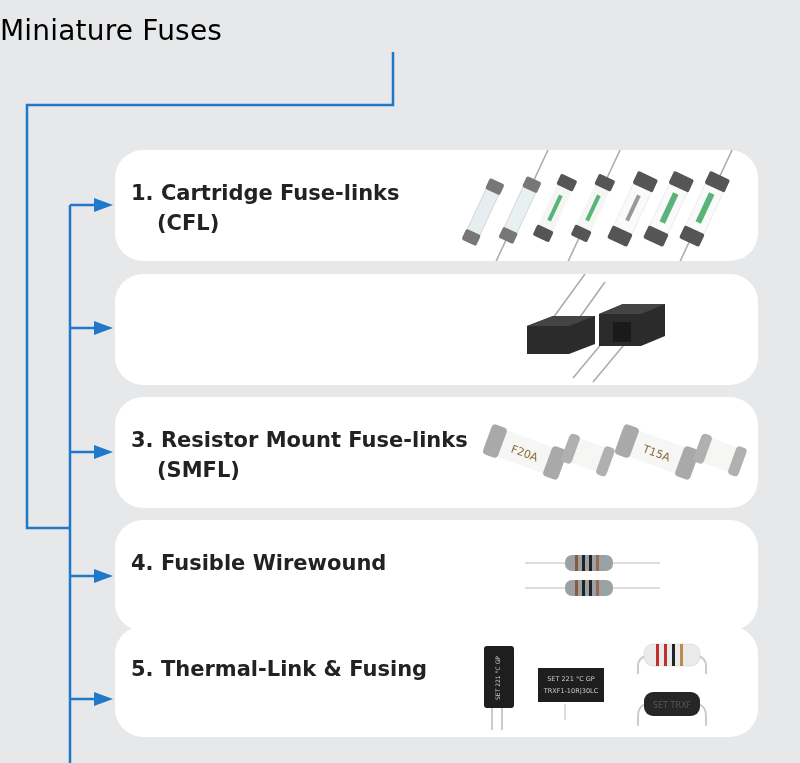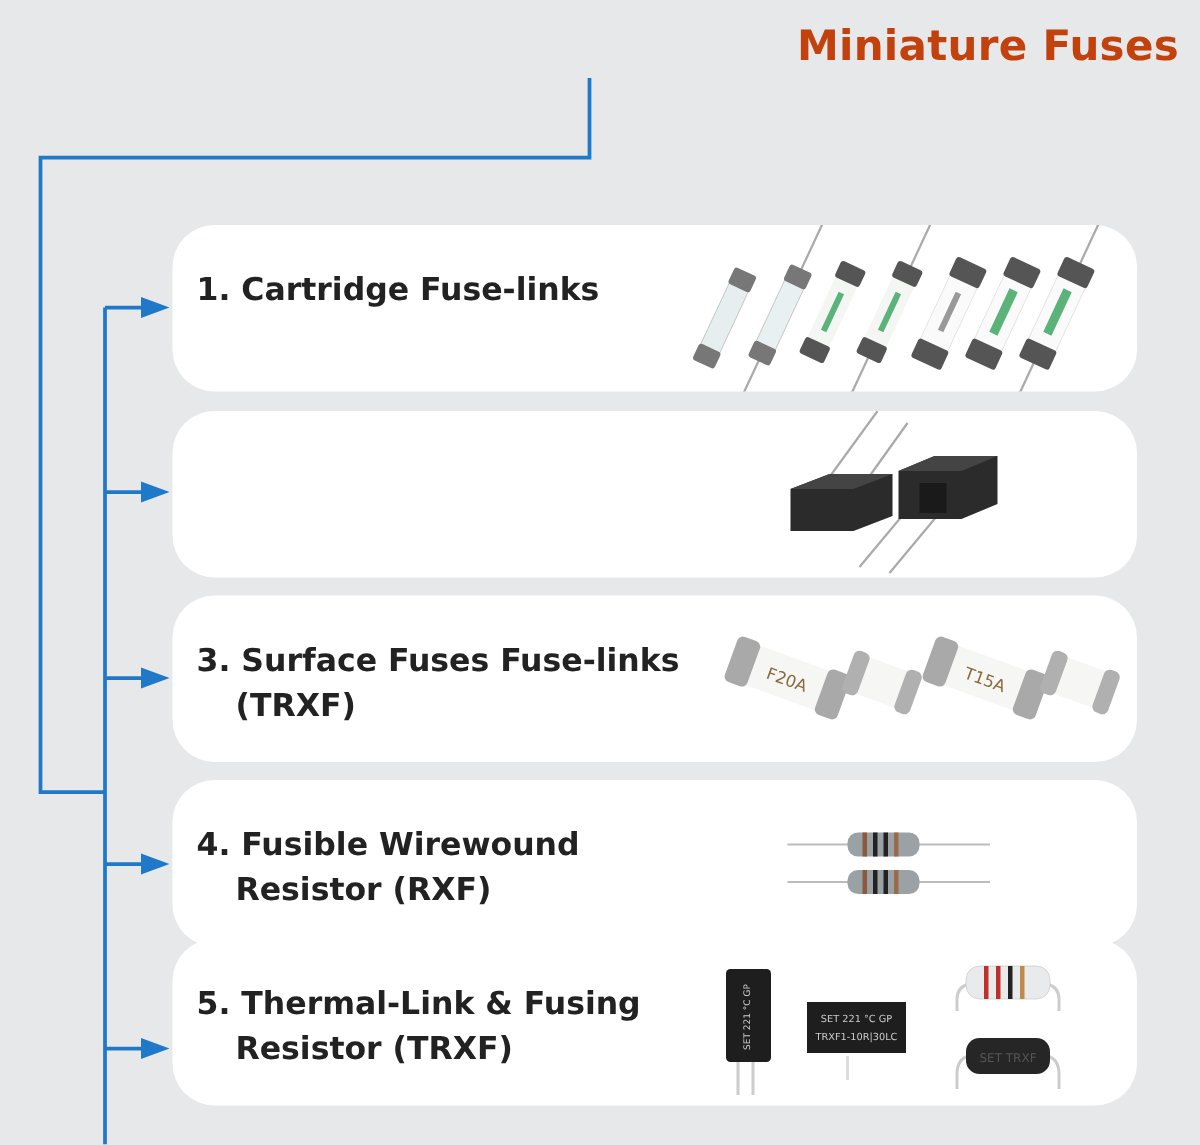--- a/index.html
+++ b/index.html
@@ -1,19 +1,19 @@
 <!DOCTYPE html>
 <html><head>
 <meta charset="utf-8">
 <style>
   html, body { margin:0; padding:0; }
   body { width:800px; height:763px; background:#e7e8ea; position:relative; overflow:hidden;
          font-family:"DejaVu Sans", "Liberation Sans", sans-serif; }
-  .title { position:absolute; left:0; width:786px; top:14px; text-align:right;
-           font-size:28px; font-weight:bold; color:#c2410c; letter-spacing:0.2px; }
+  .title { position:absolute; left:0; width:786px; top:14px; text-align:left;
+           font-size:28px; font-weight:normal; color:#000000; letter-spacing:0.2px; }
   svg.connectors { position:absolute; left:0; top:0; }
   .card { position:absolute; left:115px; width:643px; height:111px; background:#ffffff;
           border-radius:28px; }
   .card .label { position:absolute; left:16px; top:28px; font-size:21px; font-weight:bold;
                  color:#222; line-height:30px; }
   .card .label .l2 { display:block; padding-left:26px; }
   .card .art { position:absolute; top:0; height:111px; }
 </style>
 </head>
 <body>
@@ -35,20 +35,21 @@
     <polygon points="94,321 113,328 94,335"></polygon>
     <polygon points="94,445 113,452 94,459"></polygon>
     <polygon points="94,569 113,576 94,583"></polygon>
     <polygon points="94,692 113,699 94,706"></polygon>
   </g>
 </svg>
 
 <div class="card" style="top:150px">
   <div class="label">
     <span>1.</span> <span>Cartridge Fuse-links</span>
+    <span class="l2">(CFL)</span>
   </div>
   <svg class="art" style="left:340px" width="290" height="111">
     <g id="fuseset">
 
       <g transform="translate(28,62) rotate(25)">
         <rect x="-7" y="-30" width="14" height="60" fill="#e6eef0" stroke="#bbb" stroke-width="0.5"></rect>
         <rect x="-8" y="-34" width="16" height="12" rx="2" fill="#777"></rect>
         <rect x="-8" y="22" width="16" height="12" rx="2" fill="#777"></rect>
       </g>
       <g transform="translate(65,60) rotate(25)">
@@ -102,22 +103,22 @@
     <line x1="58" y1="104" x2="98" y2="56" stroke="#aaa" stroke-width="1.5"></line>
     <line x1="78" y1="108" x2="118" y2="60" stroke="#aaa" stroke-width="1.5"></line>
     <polygon points="84,40 108,30 150,30 150,62 126,72 84,72" fill="#2b2b2b"></polygon>
     <polygon points="84,40 108,30 150,30 126,40" fill="#444"></polygon>
     <rect x="98" y="48" width="18" height="20" fill="#1a1a1a"></rect>
   </svg>
 </div>
 
 <div class="card" style="top:397px">
   <div class="label">
-    <span>3.</span> <span>Surface Fuses Fuse-links</span>
-    <span class="l2">(TRXF)</span>
+    <span>3.</span> <span>Resistor Mount Fuse-links</span>
+    <span class="l2">(SMFL)</span>
   </div>
   <svg class="art" style="left:360px" width="280" height="111">
     <g transform="translate(50,55) rotate(20)">
       <rect x="-34" y="-14" width="68" height="28" fill="#f6f6f4"></rect>
       <rect x="-40" y="-16" width="16" height="32" rx="4" fill="#a9a9a9"></rect>
       <rect x="24" y="-16" width="16" height="32" rx="4" fill="#a9a9a9"></rect>
       <text x="0" y="5" font-size="11" text-anchor="middle" fill="#8a6a3a" font-family="DejaVu Sans, sans-serif">F20A</text>
     </g>
     <g transform="translate(113,58) rotate(20)">
       <rect x="-20" y="-13" width="40" height="26" fill="#f6f6f4"></rect>
@@ -134,21 +135,20 @@
       <rect x="-20" y="-13" width="40" height="26" fill="#f6f6f4"></rect>
       <rect x="-24" y="-15" width="11" height="30" rx="4" fill="#b0b0b0"></rect>
       <rect x="13" y="-15" width="11" height="30" rx="4" fill="#b0b0b0"></rect>
     </g>
   </svg>
 </div>
 
 <div class="card" style="top:520px">
   <div class="label">
     <span>4.</span> <span>Fusible Wirewound</span>
-    <span class="l2">Resistor (RXF)</span>
   </div>
   <svg class="art" style="left:405px" width="150" height="111">
     <g>
       <line x1="5" y1="43" x2="140" y2="43" stroke="#bbb" stroke-width="1.2"></line>
       <rect x="45" y="35" width="48" height="16" rx="7" fill="#9aa2a6"></rect>
       <rect x="55" y="35" width="3" height="16" fill="#8a5a3a"></rect>
       <rect x="62" y="35" width="3" height="16" fill="#222"></rect>
       <rect x="69" y="35" width="3" height="16" fill="#222"></rect>
       <rect x="76" y="35" width="3" height="16" fill="#9a6a4a"></rect>
     </g>
@@ -159,21 +159,20 @@
       <rect x="62" y="60" width="3" height="16" fill="#222"></rect>
       <rect x="69" y="60" width="3" height="16" fill="#222"></rect>
       <rect x="76" y="60" width="3" height="16" fill="#9a6a4a"></rect>
     </g>
   </svg>
 </div>
 
 <div class="card" style="top:626px">
   <div class="label">
     <span>5.</span> <span>Thermal-Link &amp; Fusing</span>
-    <span class="l2">Resistor (TRXF)</span>
   </div>
   <svg class="art" style="left:355px" width="280" height="111">
     <line x1="22" y1="76" x2="22" y2="104" stroke="#ccc" stroke-width="2"></line>
     <line x1="32" y1="76" x2="32" y2="104" stroke="#ccc" stroke-width="2"></line>
     <rect x="14" y="20" width="30" height="62" rx="3" fill="#1e1e1e"></rect>
     <text x="30" y="52" font-size="6" fill="#ccc" text-anchor="middle" transform="rotate(-90 30 52)" font-family="DejaVu Sans, sans-serif">SET 221 °C GP</text>
     <line x1="95" y1="78" x2="95" y2="94" stroke="#ddd" stroke-width="2"></line>
     <rect x="68" y="42" width="66" height="34" fill="#1e1e1e"></rect>
     <text x="101" y="55" font-size="6.5" fill="#ccc" text-anchor="middle" font-family="DejaVu Sans, sans-serif">SET 221 °C GP</text>
     <text x="101" y="67" font-size="6.5" fill="#ccc" text-anchor="middle" font-family="DejaVu Sans, sans-serif">TRXF1-10R|30LC</text>

